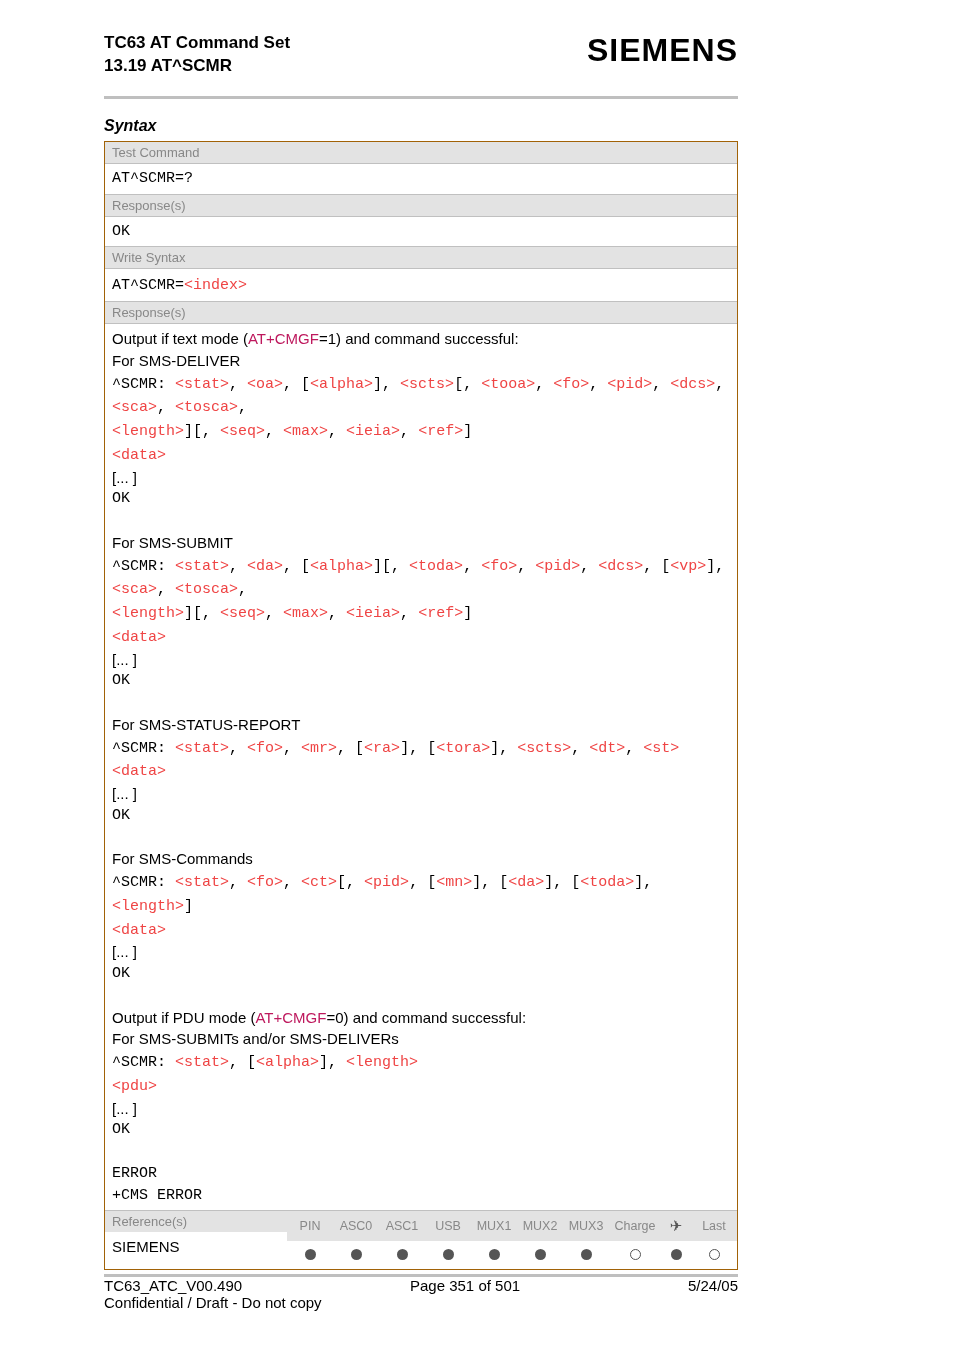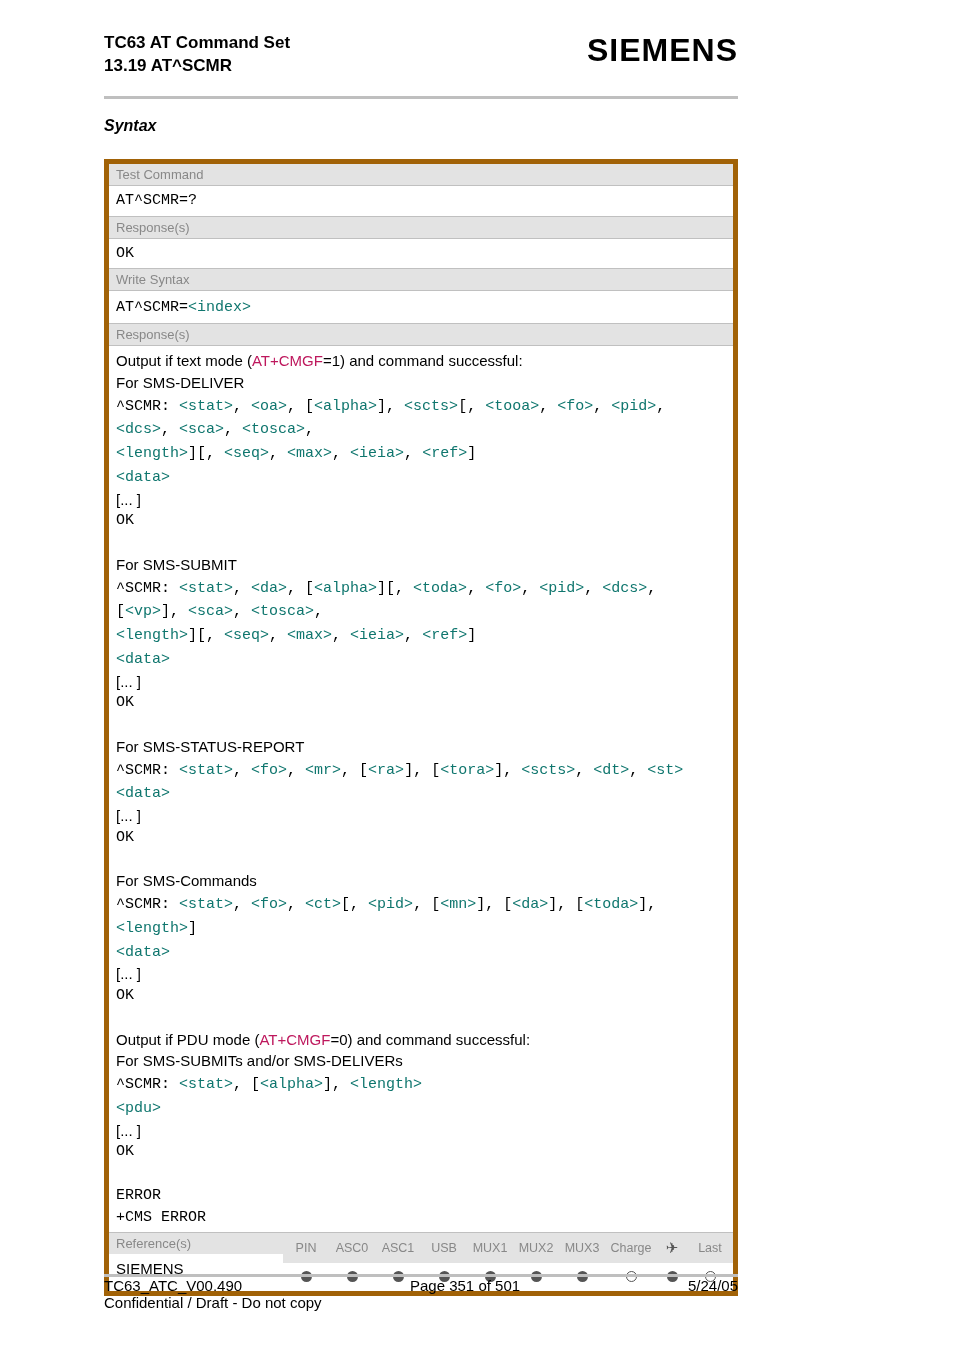--- a/index.html
+++ b/index.html
@@ -5,27 +5,27 @@
   * { box-sizing: border-box; margin: 0; padding: 0; }
   html, body { width: 954px; height: 1351px; background: #fff; font-family: Arial, Helvetica, sans-serif; color: #000; }
   .page { width: 834px; height: 1351px; position: relative; padding: 32px 96px 0 104px; }
   .header { display: flex; justify-content: space-between; align-items: flex-start; }
   .hleft { font-weight: bold; font-size: 17px; line-height: 1.35; }
   .brand { font-family: Arial, Helvetica, sans-serif; font-weight: 900; font-size: 32px; letter-spacing: 1px; }
   .hr { border: none; border-top: 3px solid #bfbfbf; margin-top: 18px; }
   .section-title { margin-top: 46px; font-size: 21px; font-weight: bold; }
   .section-title .num { display: inline-block; margin-right: 28px; }
   .syntax-label { margin-top: 18px; font-style: italic; font-weight: bold; font-size: 16px; }
-  .tbl { margin-top: 24px; border: 5px solid #a16207; width: 100%; font-size: 14px; }
+  .tbl { margin-top: 6px; border: 1px solid #a16207; width: 100%; font-size: 14px; }
   .row { border-top: 1px solid #c0c0c0; }
   .row:first-child { border-top: none; }
   .lbl { background: #e3e3e3; color: #888; padding: 3px 7px; font-size: 13px; }
   .cell { padding: 4px 7px; line-height: 1.45; font-size: 15px; }
   .mono { font-family: "Courier New", monospace; font-size: 15px; }
-  .param { font-family: "Courier New", monospace; color: #0f766e; }
+  .param { font-family: "Courier New", monospace; color: #ef4444; }
   .cmdlink { font-family: Liberation Sans, sans-serif; color: #be185d; text-align: center; }
   .refrow { display: flex; border-top: 1px solid #c0c0c0; }
   .refleft { width: 340px; }
   .matrix { flex: 1; }
   .mhead { display: flex; align-items: center; background: #e3e3e3; color: #888; font-size: 12.5px; padding: 6px 0; }
   .mhead span { text-align: center; }
   .mbody { display: flex; align-items: center; padding: 6px 0; }
   .mbody span { text-align: center; }
   .colw { width: 46px; flex: none; }
   .dot-f { width: 11px; height: 11px; border-radius: 50%; background: #555; display: inline-block; }

